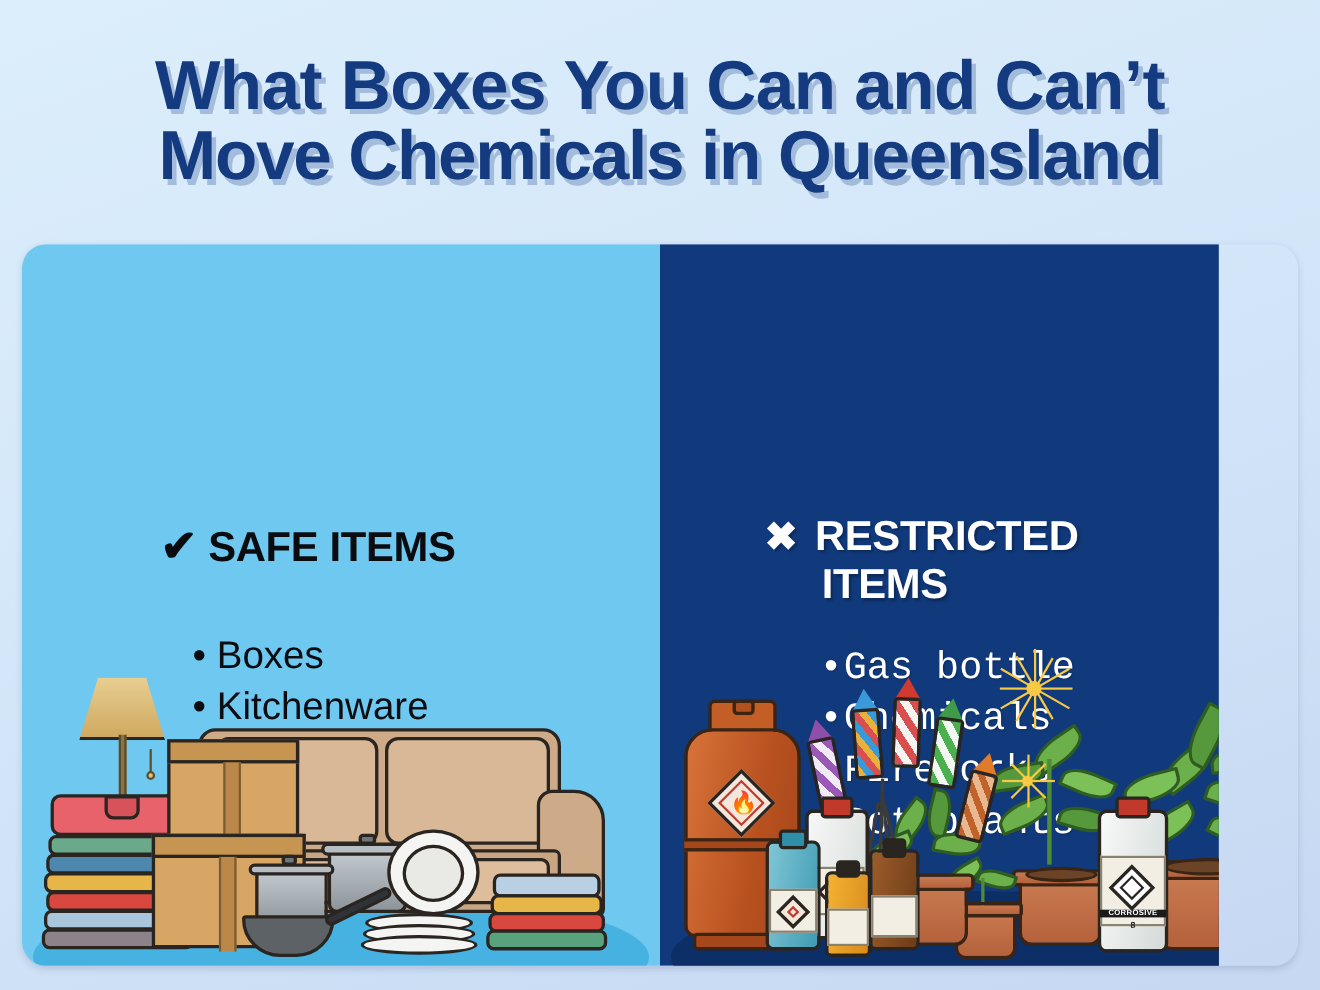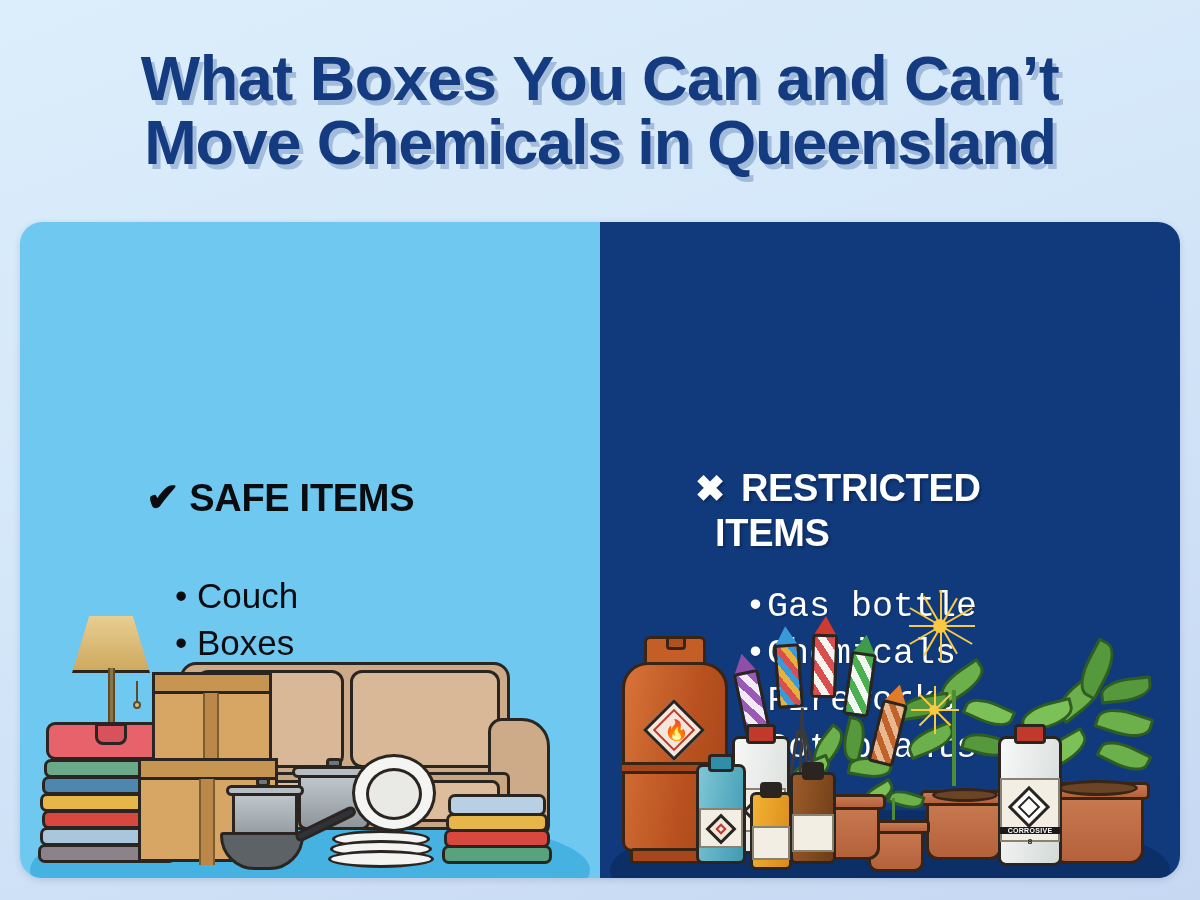--- a/index.html
+++ b/index.html
@@ -34,21 +34,21 @@
     position:absolute;
     left:20px; top:222px;
     width:1160px; height:656px;
     border-radius:22px;
     overflow:hidden;
     display:flex;
     box-shadow: 0 2px 7px rgba(60,80,120,0.20);
   }
   .panel { position:relative; height:100%; overflow:hidden; }
   .panel.safe { width:580px; background:#6ec8ef; }
-  .panel.restricted { width:580px; background:#113a7d; }
+  .panel.restricted { width:508px; background:#113a7d; }
 
   
   .head {
     position:absolute;
     font-weight:bold;
     font-size:38px;
     line-height:44px;
     letter-spacing:-0.3px;
   }
   .panel.safe .head { left:126px; top:253px; color:#0b0c10; width:420px; }
@@ -161,21 +161,20 @@
 
 <div id="board">
 
   <div class="panel safe">
 
     <div class="head">
       <span class="mark">✔</span><span>SAFE ITEMS</span>
     </div>
 
     <ul class="list">
-      <li><span class="dot">•</span><span>Couch</span></li>
       <li><span class="dot">•</span><span>Boxes</span></li>
       <li><span class="dot">•</span><span>Kitchenware</span></li>
       <li><span class="dot">•</span><span>Clothing</span></li>
     </ul>
 
     <div class="stage">
       <div class="ground"></div>
 
       <div>
         <div class="lampshade-o"></div>
@@ -242,21 +241,21 @@
         <div class="cloth" style="position:absolute;left:424px;bottom:30px;width:106px;background:#d9483f;"></div>
         <div class="cloth" style="position:absolute;left:422px;bottom:14px;width:110px;background:#58a37e;"></div>
       </div>
     </div>
   </div>
 
   <div class="panel restricted">
 
     <div class="head">
       <span class="mark">✖</span><span>RESTRICTED</span><br>
-      <span style="margin-left:20px;display:inline-block;text-align:center;">ITEMS</span>
+      <span style="margin-left:52px;display:inline-block;text-align:center;">ITEMS</span>
     </div>
 
     <ul class="list">
       <li><span class="dot">•</span><span>Gas bottle</span></li>
       <li><span class="dot">•</span><span>Chemicals</span></li>
       <li><span class="dot">•</span><span>Fireworks</span></li>
       <li><span class="dot">•</span><span>Pot plants</span></li>
     </ul>
 
     <div class="stage">

